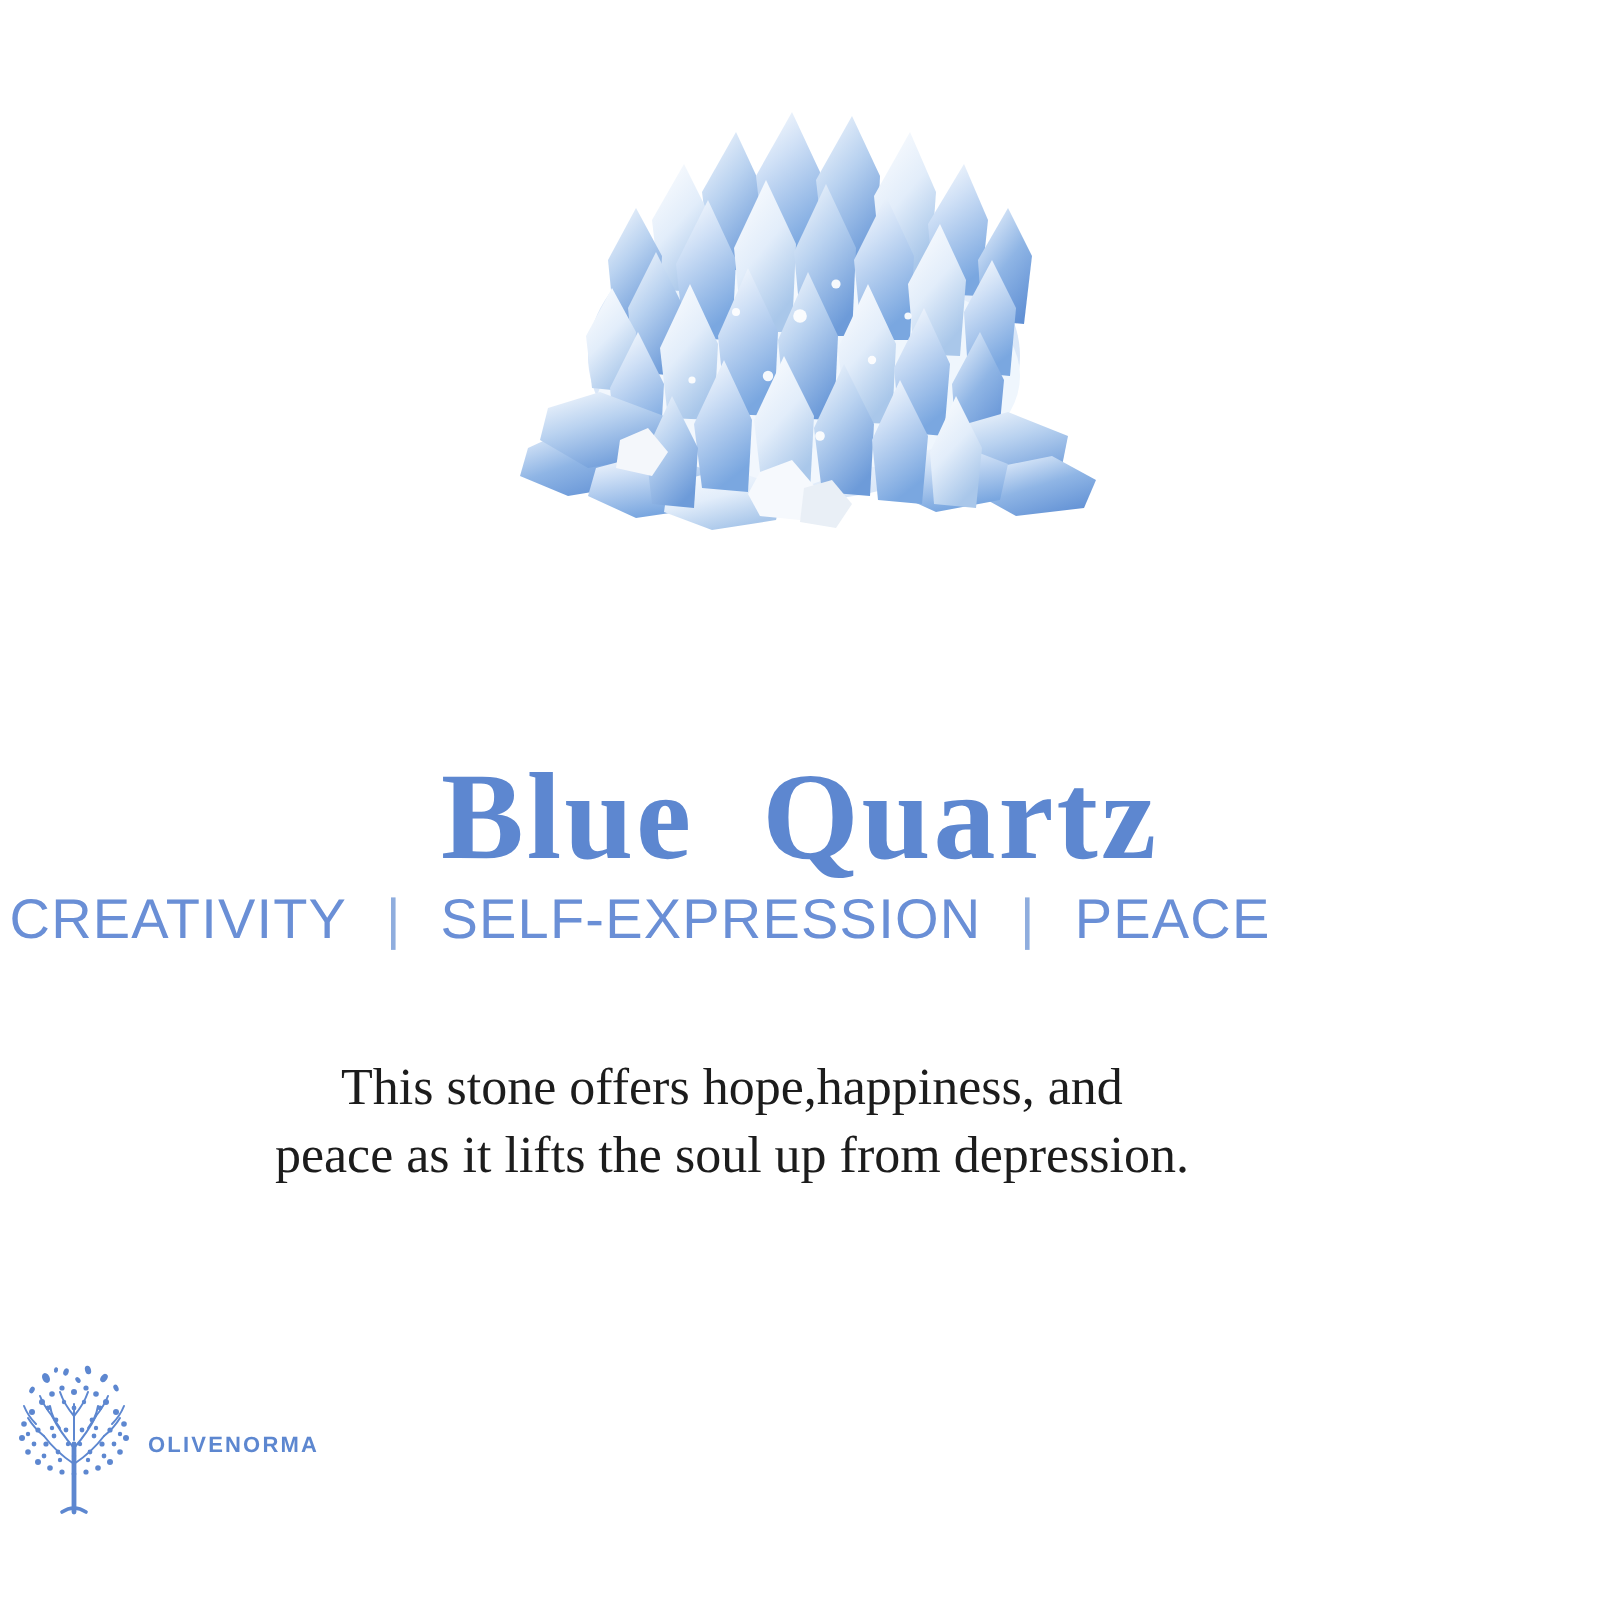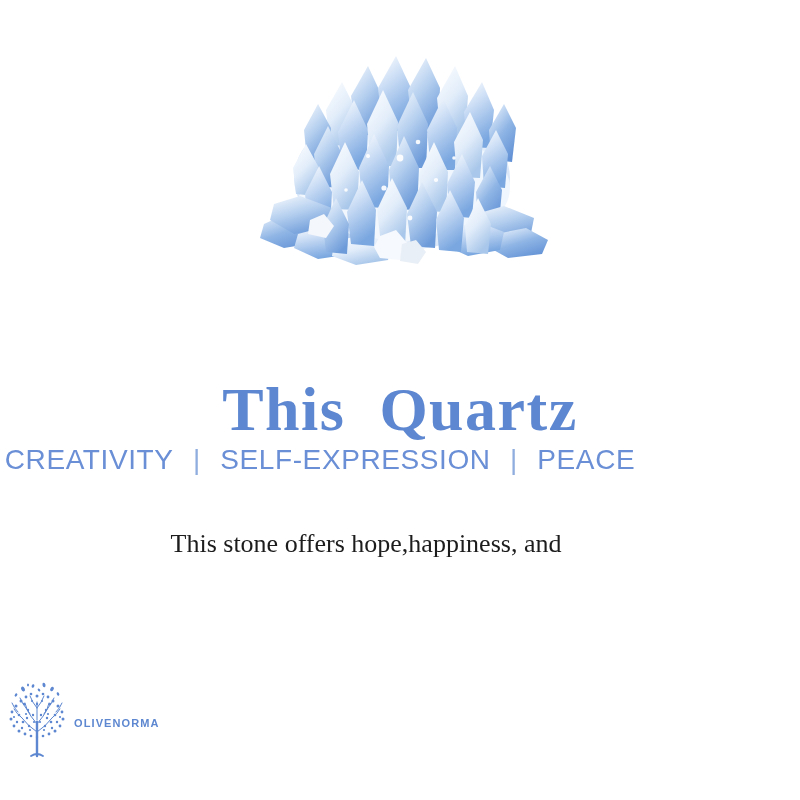--- a/index.html
+++ b/index.html
@@ -223,32 +223,33 @@
         <circle cx="134" cy="150" r="2.6"></circle>
         <circle cx="186" cy="142" r="2.1"></circle>
         <circle cx="118" cy="118" r="2"></circle>
         <circle cx="204" cy="120" r="1.8"></circle>
         <circle cx="160" cy="180" r="2.4"></circle>
         <circle cx="96" cy="152" r="1.8"></circle>
       </g>
     </svg>
   </div>
 
-  <h1 class="title">This  Quartz</h1>
+  <h1 class="title">Blue  Quartz</h1>
 
   <div class="keywords">
     <span class="kw">CREATIVITY</span>
     <span class="sep">|</span>
     <span class="kw">SELF-EXPRESSION</span>
     <span class="sep">|</span>
     <span class="kw">PEACE</span>
   </div>
 
   <p class="description">
     <span class="line">This stone offers hope,happiness, and</span>
+    <span class="line">peace as it lifts the soul up from depression.</span>
   </p>
 
   <div class="brand">
     <svg class="brand-mark" viewBox="0 0 74 80">
       <g stroke="#5d87d0" stroke-width="1" fill="none" stroke-linecap="round">
 
         <path d="M37 74 L37 40" stroke-width="2.4"></path>
         <path d="M31 74 Q37 70 43 74" stroke-width="1.8"></path>
 
         <path d="M37 50 Q28 44 22 36"></path>

